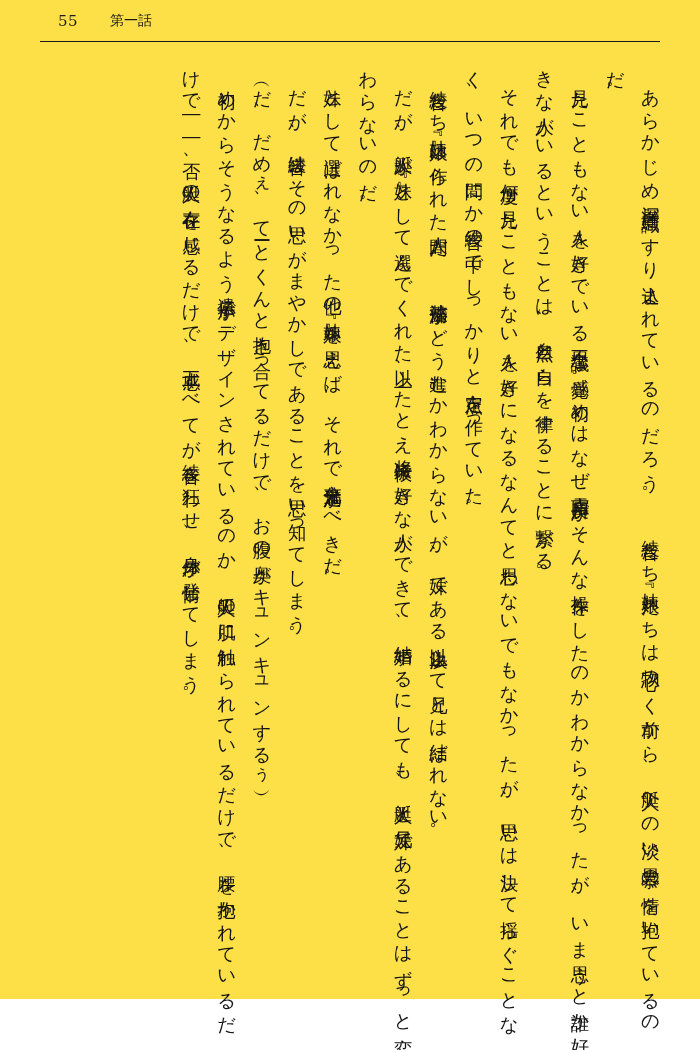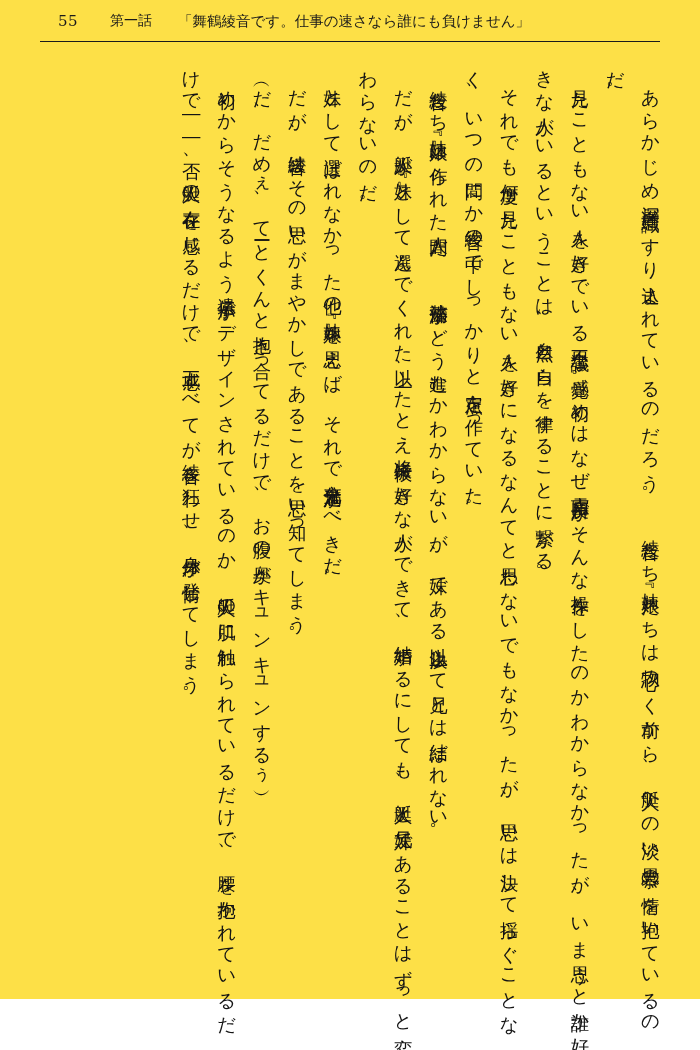--- a/index.html
+++ b/index.html
@@ -89,21 +89,20 @@
   }
 </style>
 </head>
 <body>
 
 <div id="page">
 
   <div id="header">
     <span class="page-number">55</span>
     <span class="chapter">第一話</span>
-    <span class="running-title">「舞鶴綾音です。仕事の速さなら誰にも負けません」</span>
   </div>
   <div id="header-rule"></div>
 
   <div id="body-text">
     <p class="indent">あらかじめ深層意識にすり込まれているのだろう。　綾音たち『妹娘』たちは物心つく前から、艇人への淡い思慕の情を抱いているのだ。</p>
     <p class="indent">見たこともない人を好きでいる不思議な感覚。初めはなぜ南雲所長がそんな操作をしたのかわからなかったが、いま思うと誰か好きな人がいるということは、自然と自らを律することに繋がる。</p>
     <p class="indent">それでも何度か見たこともない人を好きになるなんてと思わないでもなかったが、思いは決して揺らぐことなく、いつの間にか綾音の中でしっかりと定点を作っていた。</p>
     <p class="indent">綾音たち『妹娘』は作られた人間だ。　法整備がどう進むかわからないが、妹である以上決して兄とは結ばれない。</p>
     <p class="indent">だが、艇人が『妹』として選んでくれた以上、たとえ将来彼に好きな人ができて、結婚するにしても、艇人と兄妹であることはずっと変わらないのだ。</p>
     <p class="indent">妹として選ばれなかった他の『妹娘』を思えば、それで充分満足すべきだ。</p>

